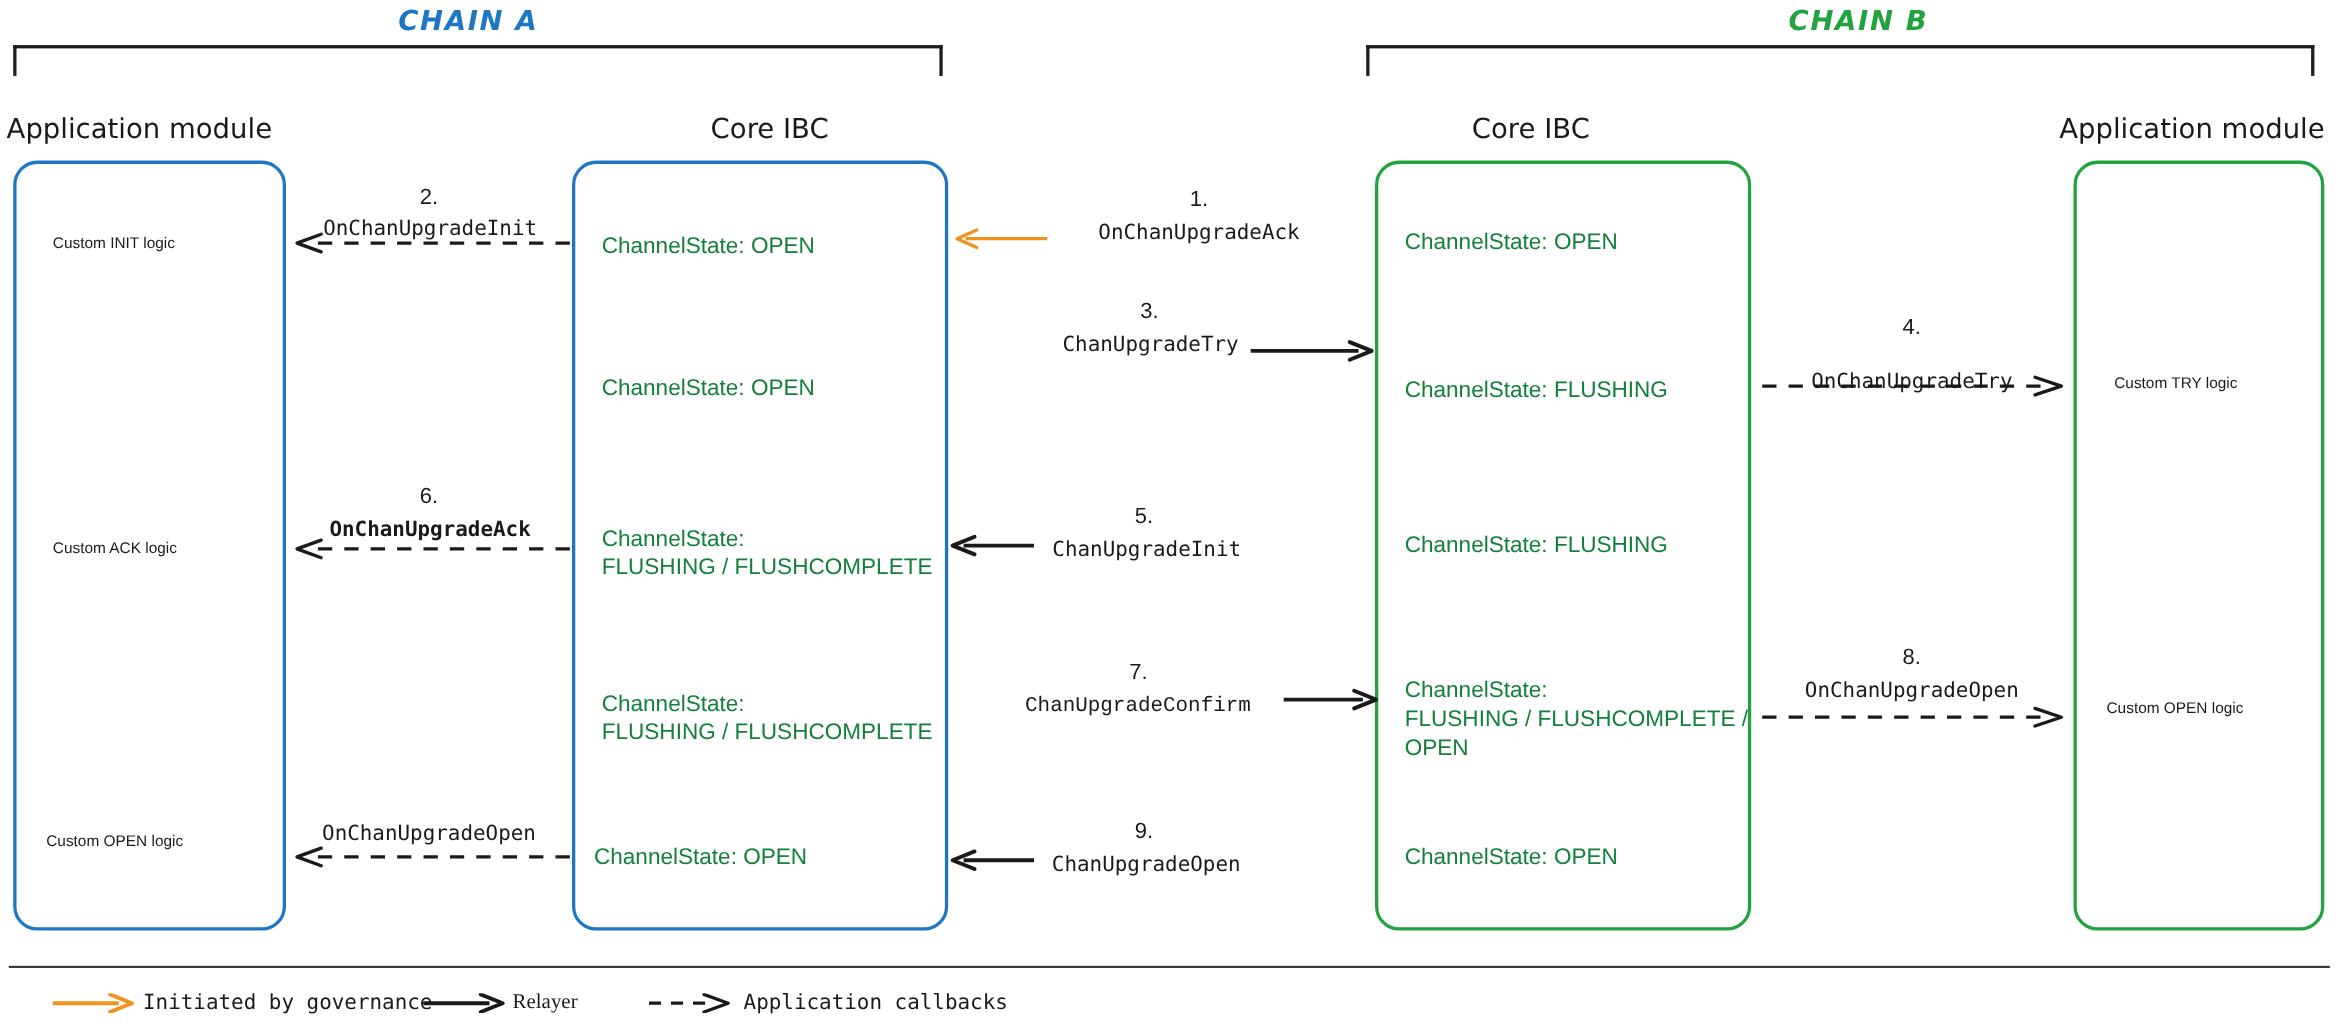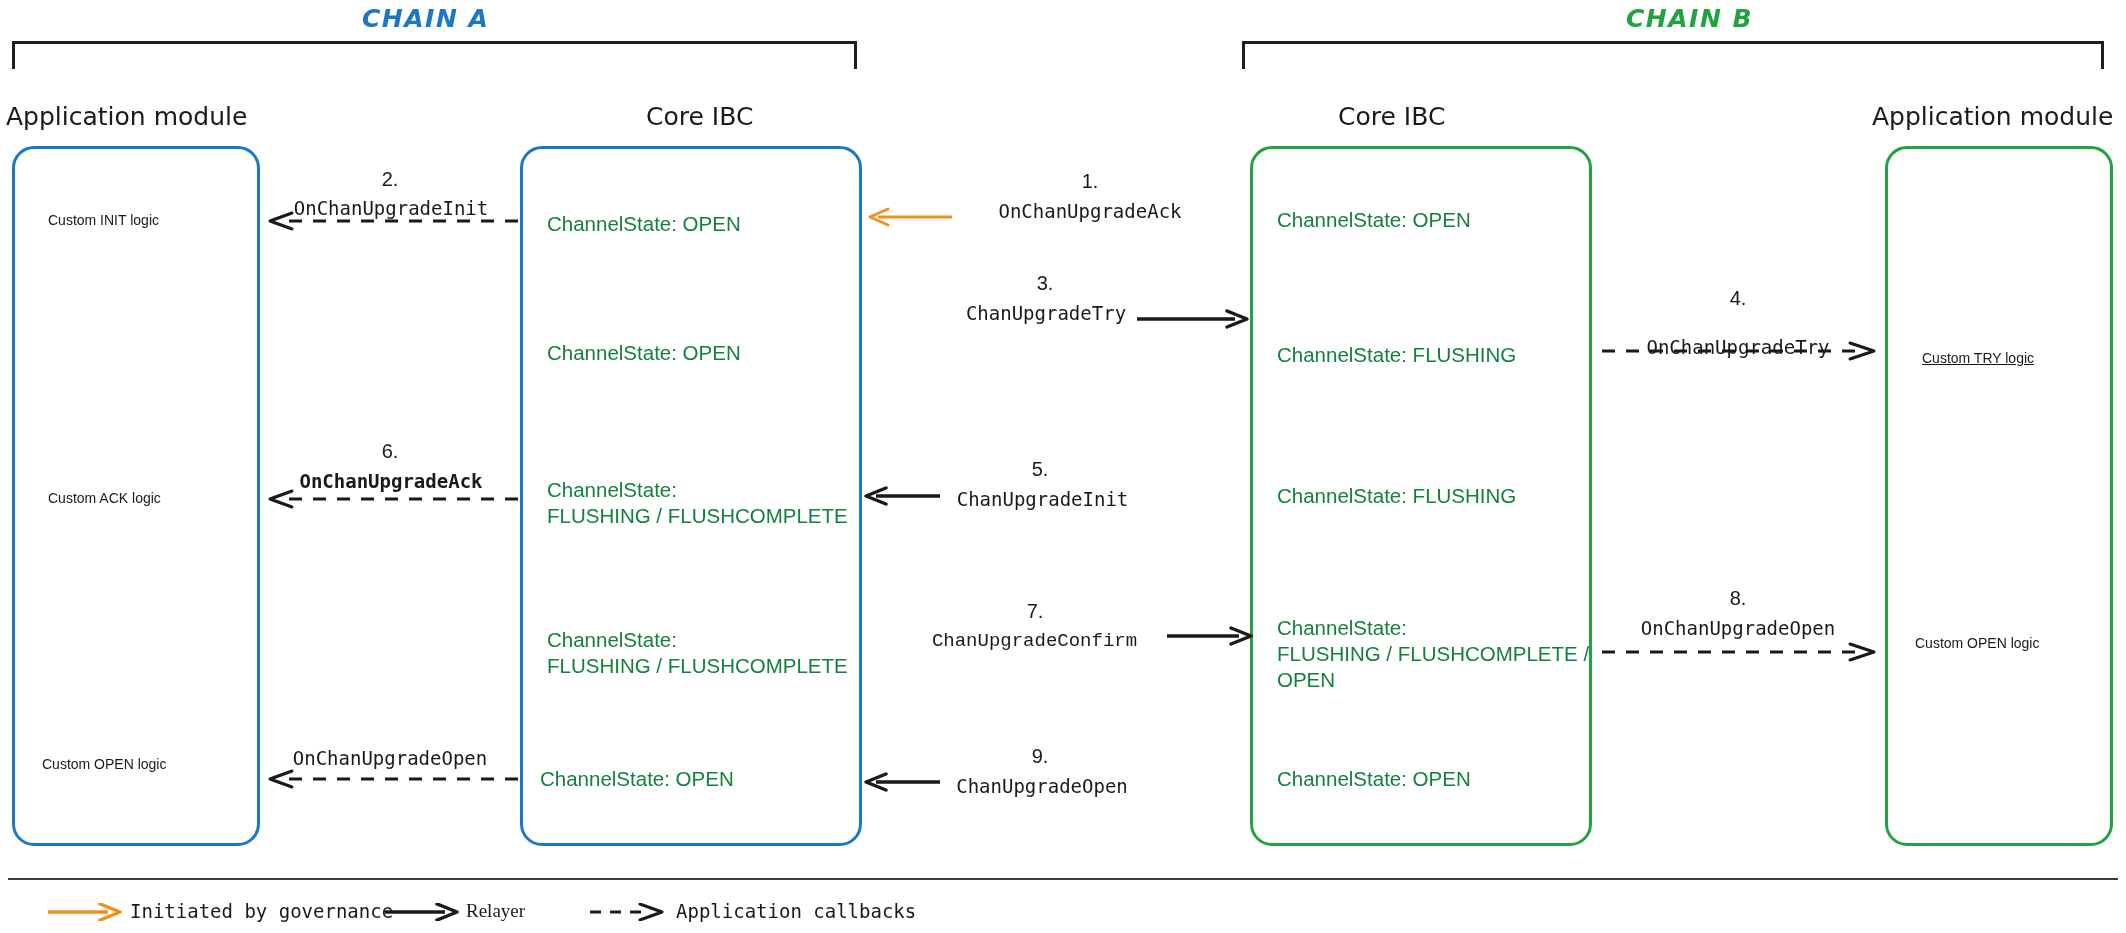--- a/index.html
+++ b/index.html
@@ -158,21 +158,21 @@
   <div class="state-text" style="left:540px; top:766px;">ChannelState: OPEN</div>
 
   <div class="state-text" style="left:1277px; top:207px;">ChannelState: OPEN</div>
   <div class="state-text" style="left:1277px; top:342px;">ChannelState: FLUSHING</div>
   <div class="state-text" style="left:1277px; top:483px;">ChannelState: FLUSHING</div>
   <div class="state-text" style="left:1277px; top:615px;">ChannelState:
 FLUSHING / FLUSHCOMPLETE /
 OPEN</div>
   <div class="state-text" style="left:1277px; top:766px;">ChannelState: OPEN</div>
 
-  <div class="module-label" style="left:1922px; top:350px;text-decoration:underline;">Custom TRY logic</div>
+  <div class="module-label" style="left:1922px; top:340px;">Custom TRY logic</div>
   <div class="module-label" style="left:1915px; top:635px;">Custom OPEN logic</div>
 
   <div class="step-num" style="left:1010px; top:170px; width:160px;">1.</div>
   <div class="msg" style="left:960px;  top:200px; width:260px;">OnChanUpgradeAck</div>
   <div class="arrow" style="left:862px; top:208px;">
     <svg width="92" height="18" viewBox="0 0 92 18">
       <line x1="90" y1="9" x2="16" y2="9" stroke="#f0911e" stroke-width="3"></line>
       <polyline points="26,1 8,9 26,17" fill="none" stroke="#f0911e" stroke-width="3" stroke-linecap="round" stroke-linejoin="round"></polyline>
     </svg>
   </div>

